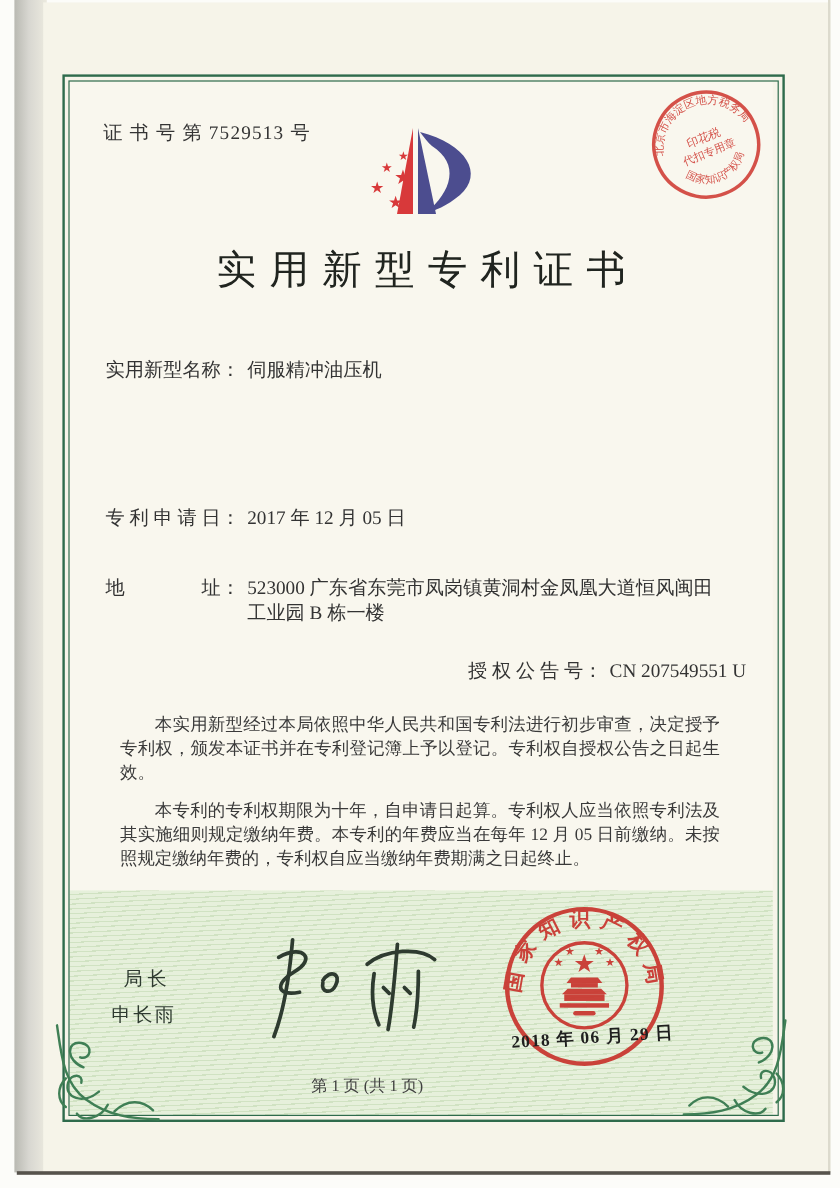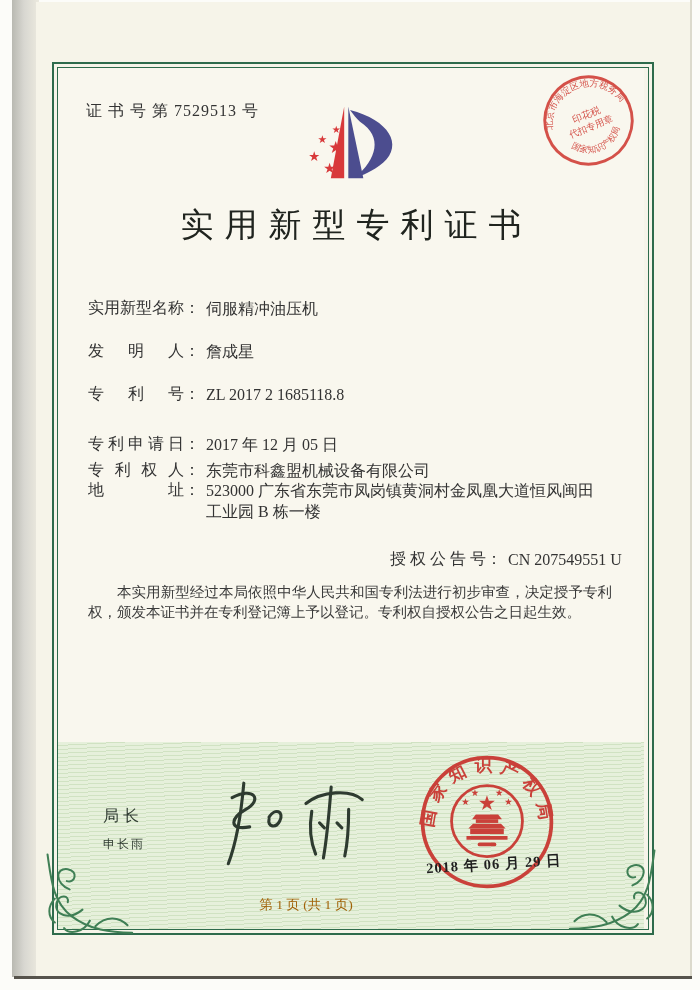--- a/index.html
+++ b/index.html
@@ -28,34 +28,34 @@
   .row{left:88px;width:552px;font-size:16px;color:#333;}
   .row .lbl{display:inline-block;width:96px;text-align:justify;text-align-last:justify;
             vertical-align:top;}
   .row .colon{display:inline-block;vertical-align:top;}
   .row .val{display:inline-block;margin-left:6px;vertical-align:top;line-height:21px;}
   .val-wrap{width:400px;}
   .grant-no{position:absolute;left:302px;top:0;}
 
   .body-text{left:88px;top:582px;width:524px;font-size:14.5px;line-height:20px;
              text-align:justify;color:#3a3a3a;}
-  .body-text p{margin:0;text-indent:2em;}
+  .body-text p{margin:12px;text-indent:2em;}
 
   .sig-title{left:103px;top:806px;font-size:16px;letter-spacing:4px;color:#2e3a30;}
-  .sig-name{left:103px;top:836px;font-size:12px;letter-spacing:2px;color:#2e3a30;}
+  .sig-name{left:93px;top:836px;font-size:16px;letter-spacing:2px;color:#2e3a30;}
   .signature-svg{left:205px;top:778px;}
 
   .seal-svg{left:417px;top:752px;}
   .seal-date{left:426px;top:855px;font-size:14.5px;color:#1f1f1f;letter-spacing:1px;
              transform:rotate(-3.5deg);font-weight:600;}
 
   .tax-stamp{left:540px;top:72px;transform:rotate(-22deg);}
   .logo-svg{left:285px;top:100px;}
 
-  .footer{left:52px;top:896px;width:508px;text-align:center;font-size:13.5px;color:#a16207;}
+  .footer{left:52px;top:896px;width:508px;text-align:center;font-size:13.5px;color:#404040;}
 
   .orn-left{left:42px;top:852px;}
   .orn-right{left:568px;top:848px;transform:scaleX(-1);}
 </style>
 </head>
 <body>
 
 <div class="photo">
 
   <div class="edge-left"></div>
@@ -118,43 +118,35 @@
       <text x="50" y="47" text-anchor="middle" font-size="10" fill="#cf3b33">印花税</text>
       <text x="50" y="60" text-anchor="middle" font-size="9.5" fill="#cf3b33">代扣专用章</text>
     </g>
   </svg>
 
   <div class="abs title">实用新型专利证书</div>
 
   <div class="abs row" style="top:298px">
     <span class="lbl">实用新型名称</span><span class="colon">：</span><span class="val">伺服精冲油压机</span>
   </div>
-  <div class="abs row" style="top:341px">
-    <span class="lbl">发明人</span><span class="colon">：</span><span class="val">詹成星</span>
-  </div>
-  <div class="abs row" style="top:384px">
-    <span class="lbl">专利号</span><span class="colon">：</span><span class="val">ZL 2017 2 1685118.8</span>
-  </div>
-  <div class="abs row" style="top:434px">
+  <div class="abs row" style="top:422px">
     <span class="lbl">专利申请日</span><span class="colon">：</span><span class="val">2017 年 12 月 05 日</span>
-  </div>
-  <div class="abs row" style="top:460px">
-    <span class="lbl">专利权人</span><span class="colon">：</span><span class="val">东莞市科鑫盟机械设备有限公司</span>
   </div>
   <div class="abs row" style="top:480px">
     <span class="lbl">地址</span><span class="colon">：</span><span class="val val-wrap">523000 广东省东莞市凤岗镇黄洞村金凤凰大道恒风闽田工业园 B 栋一楼</span>
   </div>
   <div class="abs row" style="top:549px;position:absolute">
     <span class="grant-no">
       <span class="lbl">授权公告号</span><span class="colon">：</span><span class="val">CN 207549551 U</span>
     </span>
   </div>
 
   <div class="abs body-text">
     <p>本实用新型经过本局依照中华人民共和国专利法进行初步审查，决定授予专利权，颁发本证书并在专利登记簿上予以登记。专利权自授权公告之日起生效。</p>
+    <p>本专利的专利权期限为十年，自申请日起算。专利权人应当依照专利法及其实施细则规定缴纳年费。本专利的年费应当在每年 12 月 05 日前缴纳。未按照规定缴纳年费的，专利权自应当缴纳年费期满之日起终止。</p>
   </div>
 
   <div class="abs sig-title">局长</div>
   <div class="abs sig-name">申长雨</div>
 
   <svg class="abs signature-svg" width="165" height="88" viewBox="0 0 170 90">
     <g fill="none" stroke="#2e3b30" stroke-width="3.2" stroke-linecap="round">
       <path d="M28,20 C50,8 60,22 42,32 C26,41 24,54 46,50"></path>
       <path d="M40,5 C38,28 34,62 24,88"></path>
       <path d="M66,40 C72,30 82,34 77,44 C73,52 64,50 66,42"></path>

